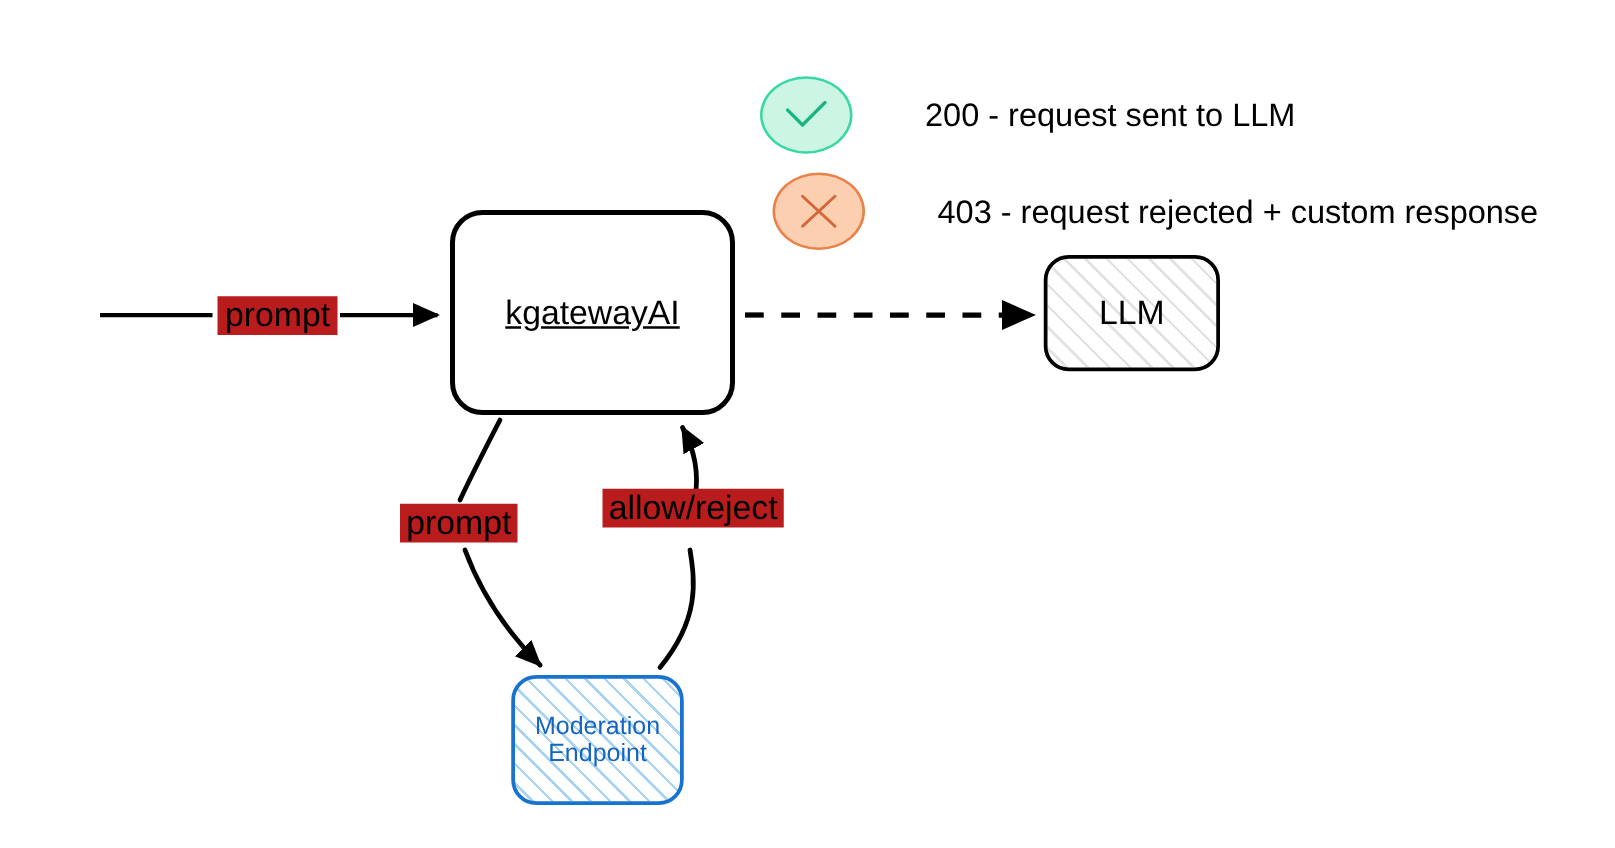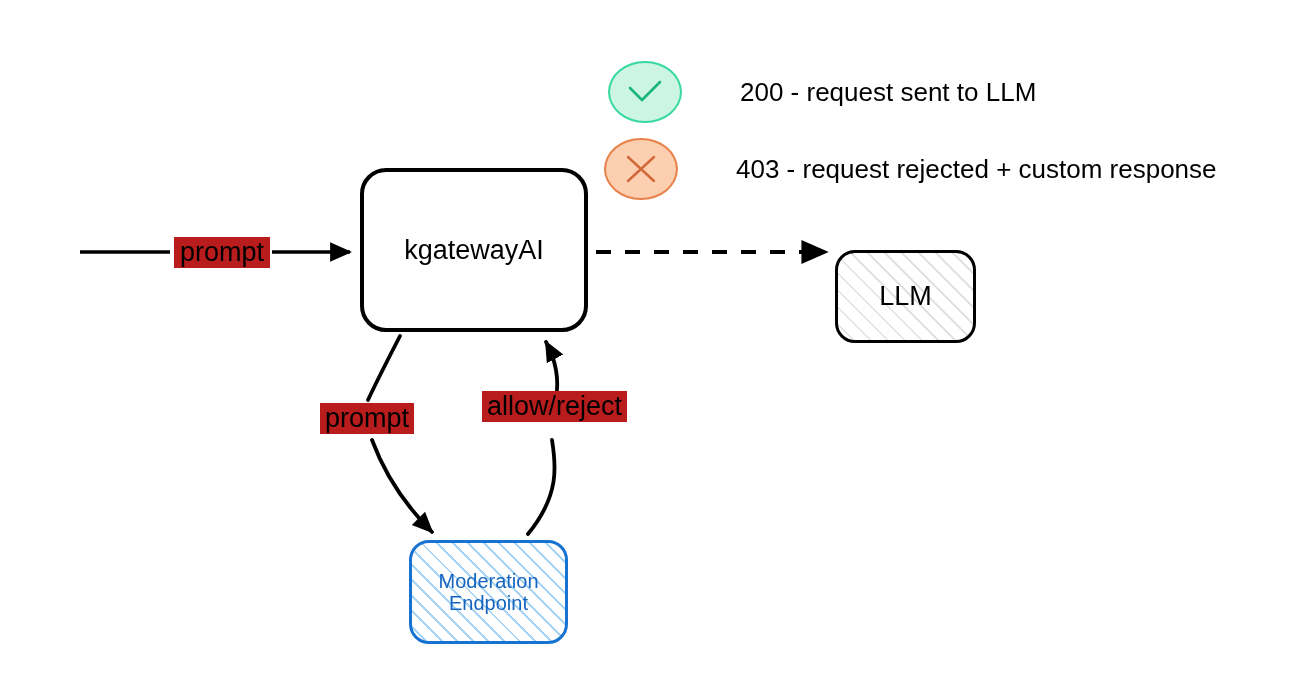--- a/index.html
+++ b/index.html
@@ -48,47 +48,47 @@
     top: 168px;
     width: 228px;
     height: 164px;
     border: 4px solid #000000;
     background: #ffffff;
     border-radius: 26px;
   }
   #node-gateway .node-label {
     font-size: 27px;
     color: #000000;
+    text-decoration: underline;
   }
 
   #node-llm {
     left: 835px;
     top: 204px;
     width: 141px;
     height: 93px;
     border: 3.5px solid #000000;
     border-radius: 20px;
     background-color: #ffffff;
     background-image: repeating-linear-gradient(
         45deg,
         #ffffff 0px,
         #ffffff 10px,
         #e2e2e2 10px,
         #e2e2e2 12px);
-    margin-top: 46px;
   }
   #node-llm .node-label {
     font-size: 27px;
     color: #000000;
   }
 
   #node-moderation {
     left: 409px;
     top: 540px;
-    width: 159px;
+    width: 138px;
     height: 104px;
     border: 3.5px solid #1773cf;
     border-radius: 20px;
     background-color: #ffffff;
     background-image: repeating-linear-gradient(
         45deg,
         #ffffff 0px,
         #ffffff 9px,
         #a9d4f4 9px,
         #a9d4f4 11px);
@@ -126,21 +126,21 @@
     padding: 2px 5px;
   }
 
   
   .legend-row {
     position: absolute;
     display: flex;
     align-items: center;
   }
   #legend-row-200 { left: 608px; top: 61px; }
-  #legend-row-403 { left: 604px; top: 138px; align-items: center; }
+  #legend-row-403 { left: 618px; top: 138px; align-items: center; }
 
   .legend-badge {
     width: 74px;
     height: 62px;
     border-radius: 50%;
     box-sizing: border-box;
     display: flex;
     align-items: center;
     justify-content: center;
     flex: 0 0 auto;

